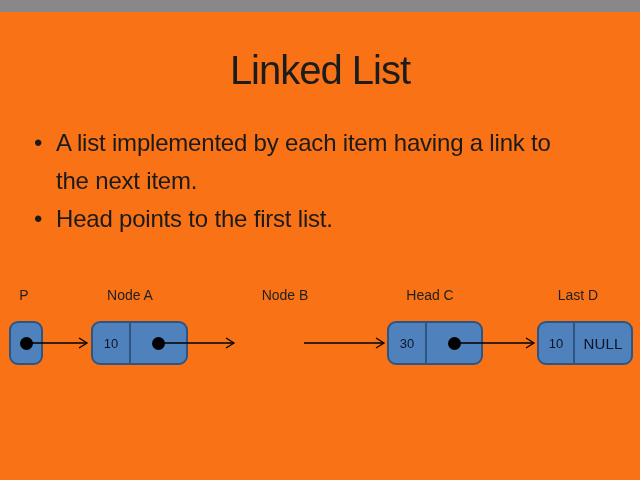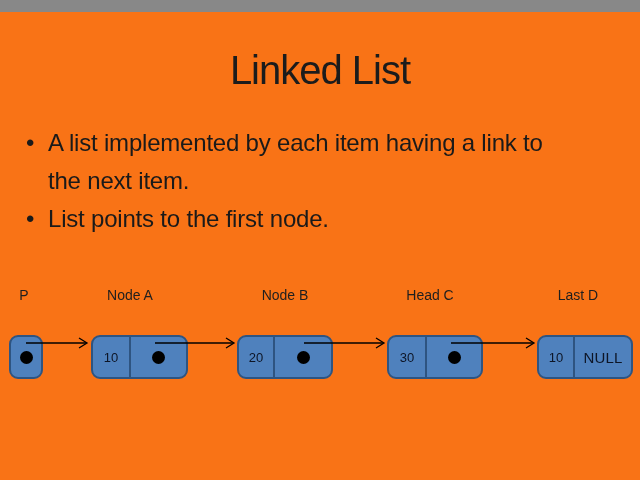--- a/index.html
+++ b/index.html
@@ -22,21 +22,21 @@
     text-align: center;
     font-size: 40px;
     font-weight: 400;
     letter-spacing: -1px;
     line-height: 44px;
     color: #1c1c1c;
   }
   .bullets {
     position: absolute;
     top: 112px;
-    left: 24px;
+    left: 32px;
     width: 537px;
     list-style: none;
     font-size: 24px;
     line-height: 38px;
     letter-spacing: -0.2px;
   }
   .bullets li {
     position: relative;
     padding-left: 24px;
   }
@@ -53,21 +53,21 @@
     top: 275px;
     height: 17px;
     font-size: 14px;
     line-height: 17px;
     text-align: center;
     color: #1f1f1f;
     white-space: nowrap;
   }
   .box {
     position: absolute;
-    top: 323px;
+    top: 309px;
     height: 44px;
     background: var(--node-fill, #4f81bd);
     border: 2px solid var(--node-border, #2e5481);
     border-radius: 9px;
     display: flex;
     align-items: stretch;
   }
   .cell {
     display: flex;
     align-items: center;
@@ -102,21 +102,21 @@
 </style>
 </head>
 <body>
 
 <div class="slide">
 
   <h1 class="title">Linked List</h1>
 
   <ul class="bullets">
     <li>A list implemented by each item having a link to the next item.</li>
-    <li>List points to the first node.</li>
+    <li>Head points to the first list.</li>
   </ul>
 
   <div class="diagram">
 
     <div class="node-label" style="left:4px;  width:40px;">P</div>
     <div class="node-label" style="left:245px;width:80px;">Node B</div>
     <div class="node-label" style="left:90px; width:80px;">Node A</div>
     <div class="node-label" style="left:390px;width:80px;">Head C</div>
     <div class="node-label" style="left:538px;width:80px;">Last D</div>
 
@@ -126,26 +126,20 @@
       </div>
     </div>
 
     <div class="box" style="left:91px;width:97px;">
       <div class="cell value" style="width:38px;">10</div>
       <div class="cell next">
         <span class="dot"></span>
       </div>
     </div>
 
-    <div class="box" style="left:237px;width:96px;">
-      <div class="cell value" style="width:36px;">20</div>
-      <div class="cell next">
-        <span class="dot"></span>
-      </div>
-    </div>
 
     <div class="box" style="left:387px;width:96px;justify-content:flex-end;">
       <div class="cell value" style="width:38px;">30</div>
       <div class="cell next">
         <span class="dot"></span>
       </div>
     </div>
 
     <div class="box" style="left:537px;width:96px;">
       <div class="cell value" style="width:36px;">10</div>

